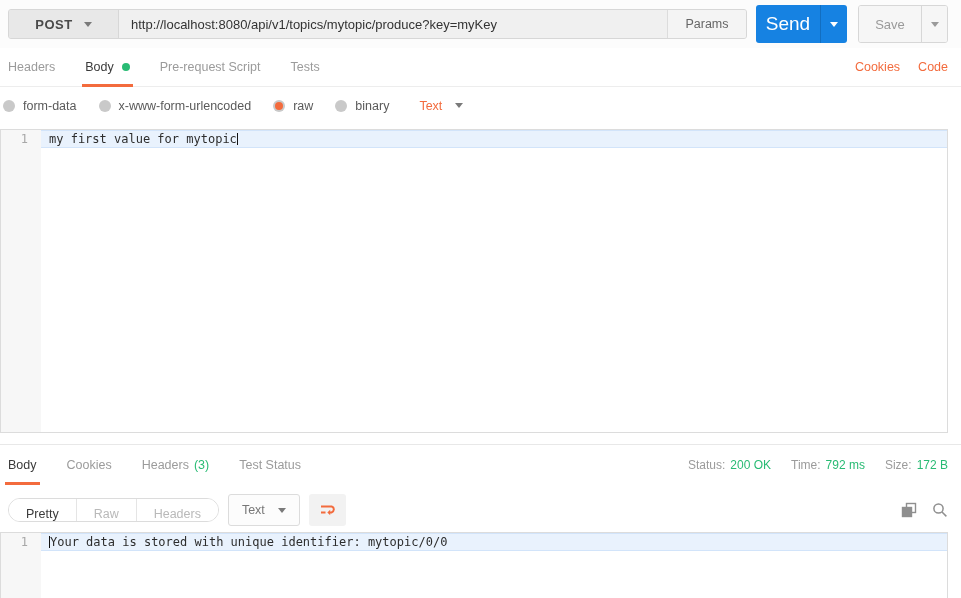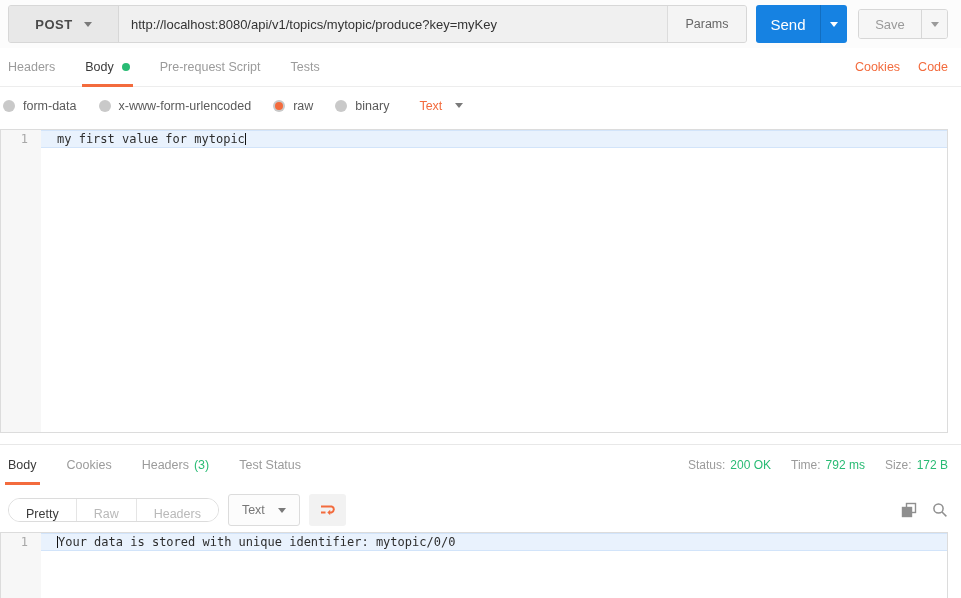--- a/index.html
+++ b/index.html
@@ -1,30 +1,30 @@
 <!DOCTYPE html>
 <html><head>
 <meta charset="utf-8">
 <style>
   * { margin:0; padding:0; box-sizing:border-box; }
   html,body { width:961px; height:598px; overflow:hidden; background:#fff;
     font-family:"Liberation Sans", sans-serif; color:#3a3a3a; }
 
   
   .topbar { display:flex; align-items:center; padding:5px 13px 5px 8px; height:48px; background:#fcfcfc; }
-  .url-group { display:flex; flex:1; height:38px; border:1px solid #d7d7d7; border-radius:3px; overflow:hidden; margin-right:9px; background:#f0f0f0; }
+  .url-group { display:flex; flex:1; height:30px; border:1px solid #d7d7d7; border-radius:3px; overflow:hidden; margin-right:9px; background:#f0f0f0; }
   .method { width:110px; display:flex; align-items:center; justify-content:center; gap:11px;
     background:#e8e8e8; border-right:1px solid #d7d7d7; font-weight:bold; font-size:13px; color:#4a4a4a; letter-spacing:.5px; cursor:pointer; }
   .url-input { flex:1; background:#f0f0f0; border:none; outline:none; padding:0 12px; font-size:13px; color:#333;
     font-family:"Liberation Sans", sans-serif; border-right:1px solid #dcdcdc; }
   .params-btn { width:78px; display:flex; align-items:center; justify-content:center; background:#f4f4f4; color:#666; font-size:12.5px; cursor:pointer; }
   .send-split { display:flex; height:38px; border-radius:3px; overflow:hidden; margin-right:11px; }
-  .send-btn { width:64px; background:#1682e2; color:#fff; border:none; font-size:15px; font-family:inherit; cursor:pointer; }
+  .send-btn { width:64px; background:#1682e2; color:#fff; border:none; font-size:19px; font-family:inherit; cursor:pointer; }
   .send-caret { width:27px; background:#1682e2; border:none; border-left:1px solid rgba(0,0,0,.15); display:flex; align-items:center; justify-content:center; cursor:pointer; }
-  .save-split { display:flex; height:30px; border:1px solid #d7d7d7; border-radius:3px; overflow:hidden; }
+  .save-split { display:flex; height:38px; border:1px solid #d7d7d7; border-radius:3px; overflow:hidden; }
   .save-btn { width:62px; background:#f6f6f6; color:#9a9a9a; border:none; font-size:13px; font-family:inherit; cursor:pointer; }
   .save-caret { width:26px; background:#f6f6f6; border:none; border-left:1px solid #d7d7d7; display:flex; align-items:center; justify-content:center; cursor:pointer; }
 
   .caret { width:0; height:0; border-left:4px solid transparent; border-right:4px solid transparent; border-top:5px solid #7a7a7a; display:inline-block; }
   .caret.white { border-top-color:#fff; }
   .caret.gray { border-top-color:#9a9a9a; }
 
   
   .tabs-row { display:flex; align-items:stretch; height:39px; padding:0 13px 0 8px; border-bottom:1px solid #ededed; font-size:12.5px; color:#9b9b9b; }
   .tab { display:flex; align-items:center; margin-right:30px; position:relative; cursor:pointer; white-space:nowrap; }
@@ -42,21 +42,21 @@
   .format-dd { display:flex; align-items:center; gap:13px; color:#f36b3d; margin-left:8px; cursor:pointer; }
 
   
   .editor { display:flex; margin:0 13px 0 0; border:1px solid #dcdcdc; background:#fff;
     font-family:"DejaVu Sans Mono", monospace; font-size:12px; }
   .request-editor { margin-top:5px; height:304px; }
   .response-editor { margin-top:4px; height:66px; border-bottom:none; }
   .gutter { width:40px; background:#f7f7f7; color:#a8a8a8; text-align:right; flex:none; }
   .ln { height:18px; line-height:18px; padding-right:13px; }
   .code-area { flex:1; position:relative; overflow:hidden; cursor:text; }
-  .code-line { height:18px; line-height:17px; padding-left:16px; color:#2d2d2d; white-space:pre; }
+  .code-line { height:18px; line-height:17px; padding-left:8px; color:#2d2d2d; white-space:pre; }
   .code-line.active { background:#e9f2fd; border-top:1px solid #d2e4fa; border-bottom:1px solid #d2e4fa; }
   .cursor { display:inline-block; width:1px; height:12px; background:#111; vertical-align:-2px; }
 
   .section-divider { border-top:1px solid #e8e8e8; margin-top:11px; }
 
   
   .resp-header { display:flex; align-items:stretch; height:40px; padding:0 13px 0 8px; font-size:12.5px; color:#9b9b9b; }
   .resp-header .tab.active::after { bottom:0; }
   .count-green { color:#29bb74; margin-left:5px; }
   .meta { margin-left:auto; display:flex; align-items:center; gap:20px; font-size:12px; }

